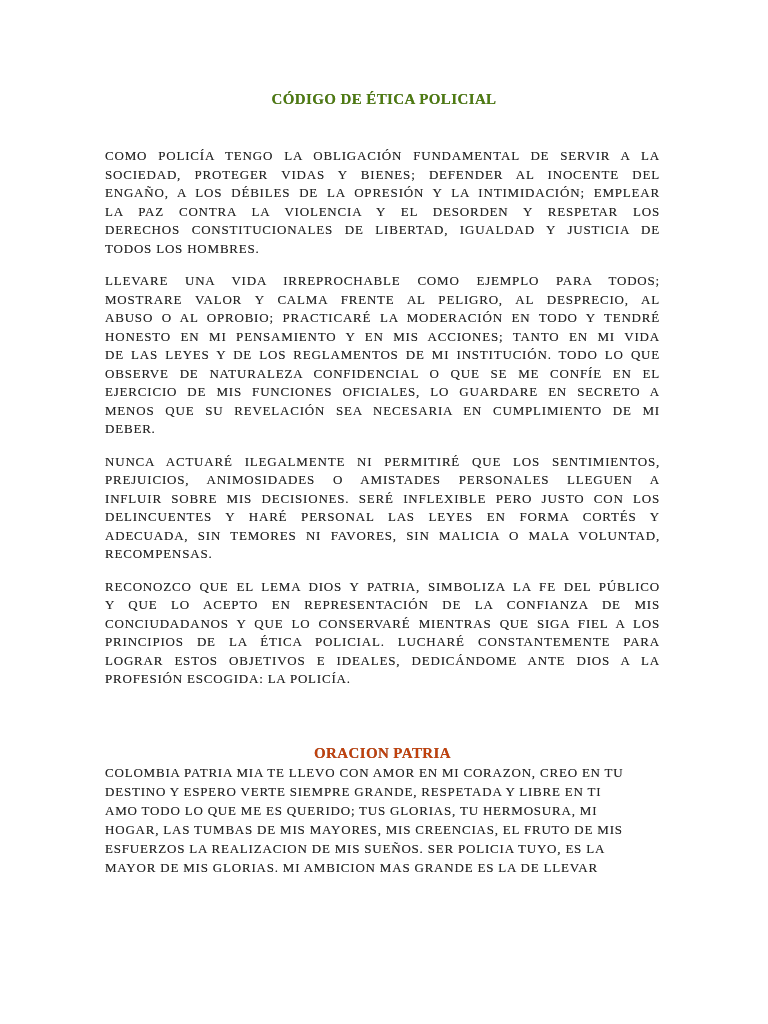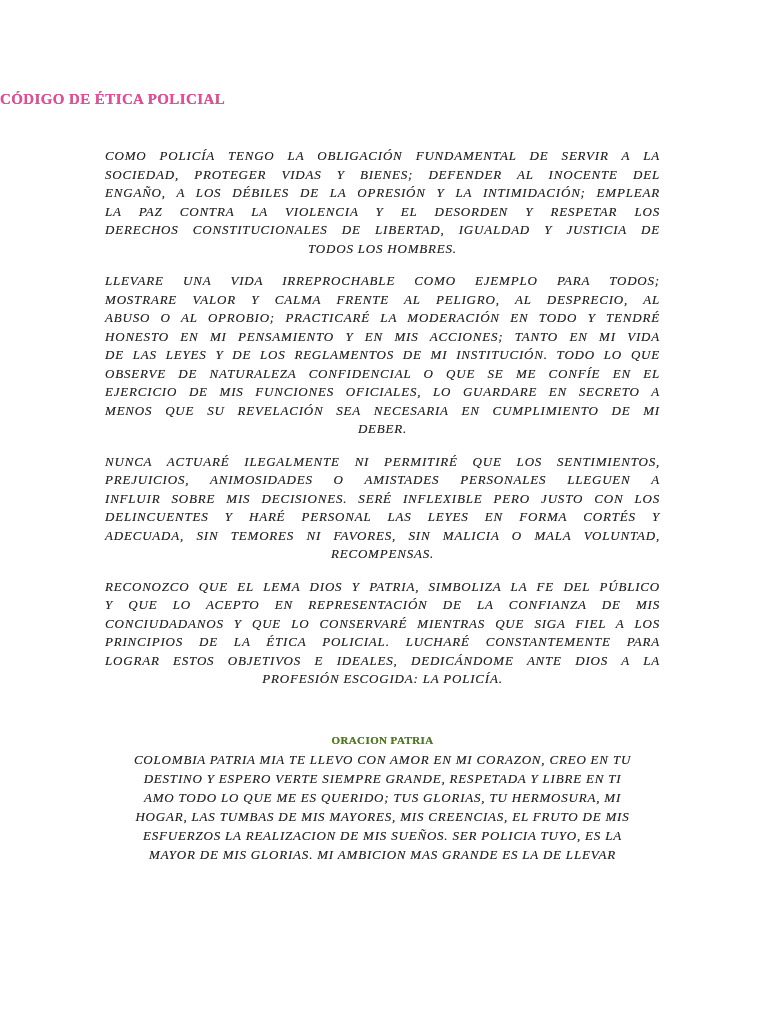--- a/index.html
+++ b/index.html
@@ -13,61 +13,60 @@
     height: 1024px;
     background: #ffffff;
     overflow: hidden;
     font-family: "Liberation Serif", "DejaVu Serif", serif;
     color: #262626;
     -webkit-font-smoothing: antialiased;
   }
   .doc-title {
     margin: 0;
     padding-top: 90px;
+    text-align: center;
     font-size: 15px;
     font-weight: bold;
     line-height: 19px;
     letter-spacing: 0.4px;
-    color: #ec4899;
+    color: #4d7c0f;
     text-shadow: 0 0 0.4px rgba(31,31,31,0.55);
   }
   .doc-body {
     margin: 38px 0 0 105px;
     width: 555px;
   }
   .para {
     margin: 0 0 14px 0;
     font-size: 13px;
     line-height: 18.5px;
     letter-spacing: 0.8px;
     text-shadow: 0 0 0.4px rgba(38,38,38,0.5);
-    font-style: italic;
   }
   .para.oracion-para {
     margin: 0;
     line-height: 19px;
   }
   .line {
     display: block;
     white-space: nowrap;
-    text-align: center;
   }
   .justified .line.stretch {
     white-space: normal;
     text-align: justify;
     text-align-last: justify;
   }
   .section-heading {
-    margin: 42px 0 0 0;
+    margin: 55px 0 0 0;
     text-align: center;
-    font-size: 11px;
+    font-size: 15px;
     font-weight: bold;
     line-height: 19px;
     letter-spacing: 0.4px;
-    color: #4d7c0f;
+    color: #c2410c;
     text-shadow: 0 0 0.4px rgba(31,31,31,0.55);
   }
 </style>
 </head>
 <body>
 
 <div class="page">
   <h1 class="doc-title">CÓDIGO DE ÉTICA POLICIAL</h1>
 
   <div class="doc-body">

